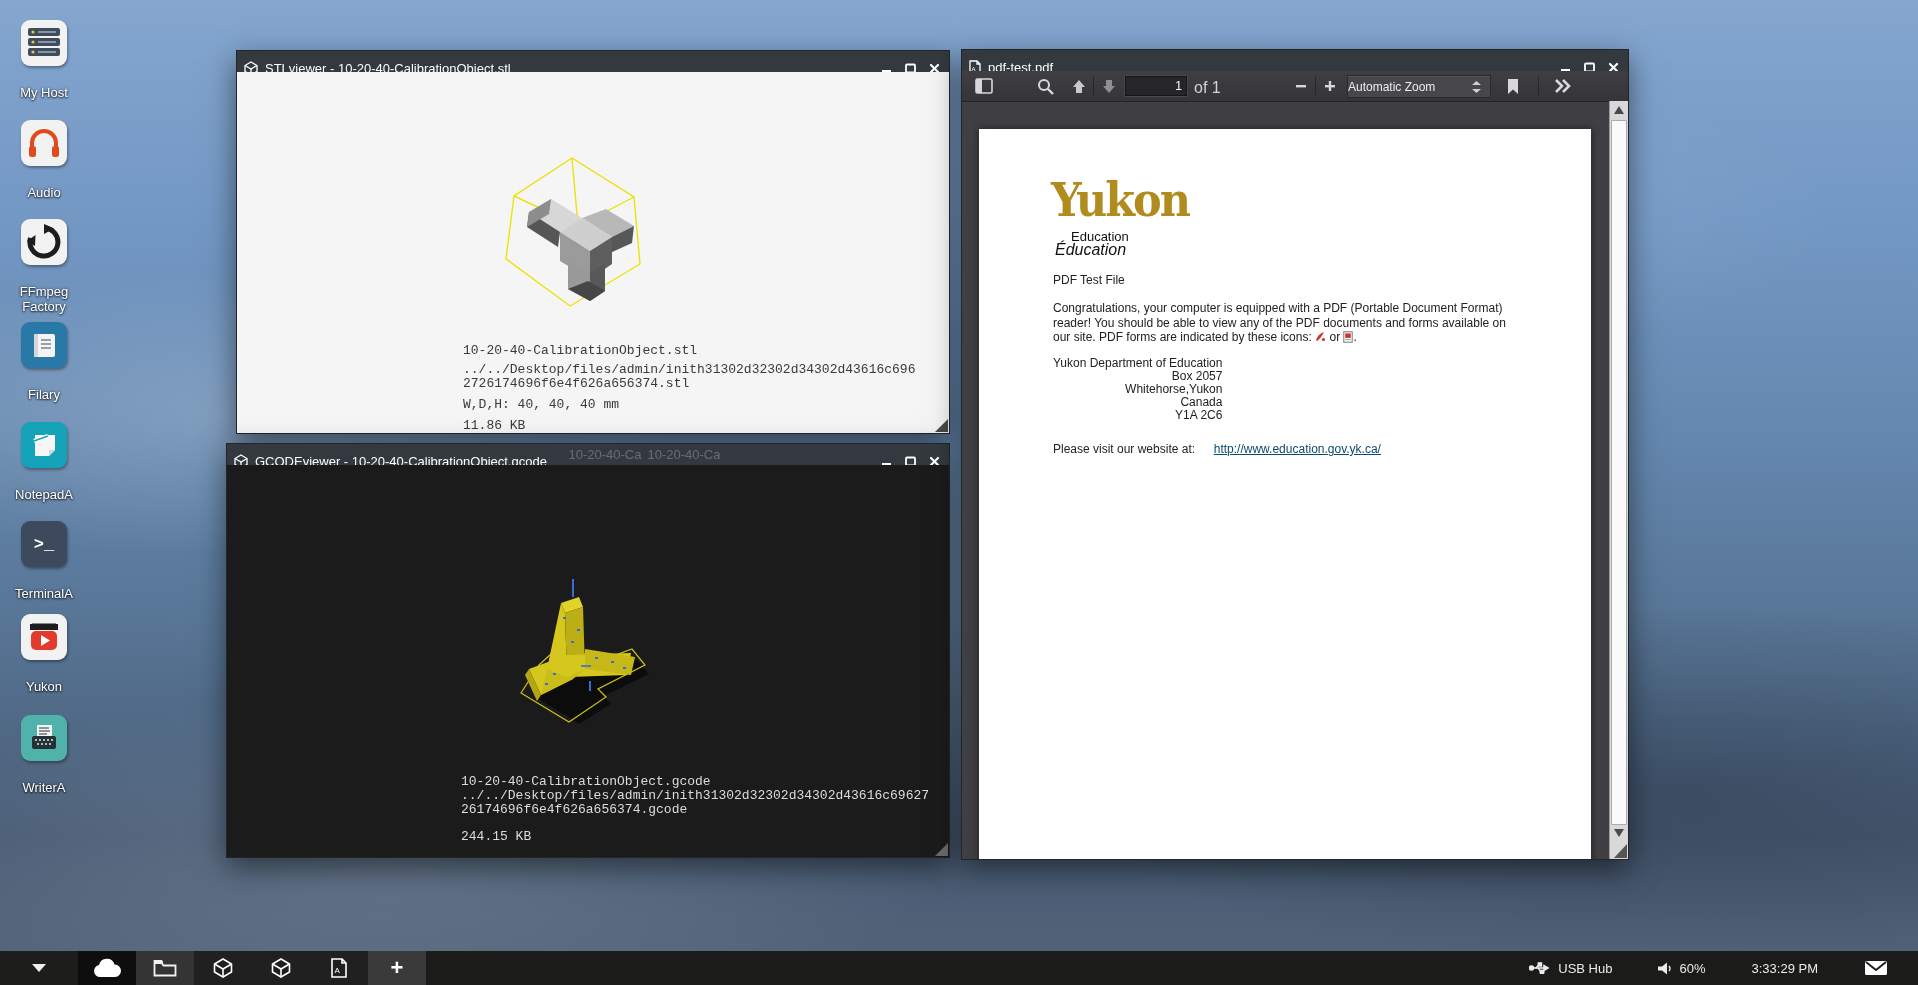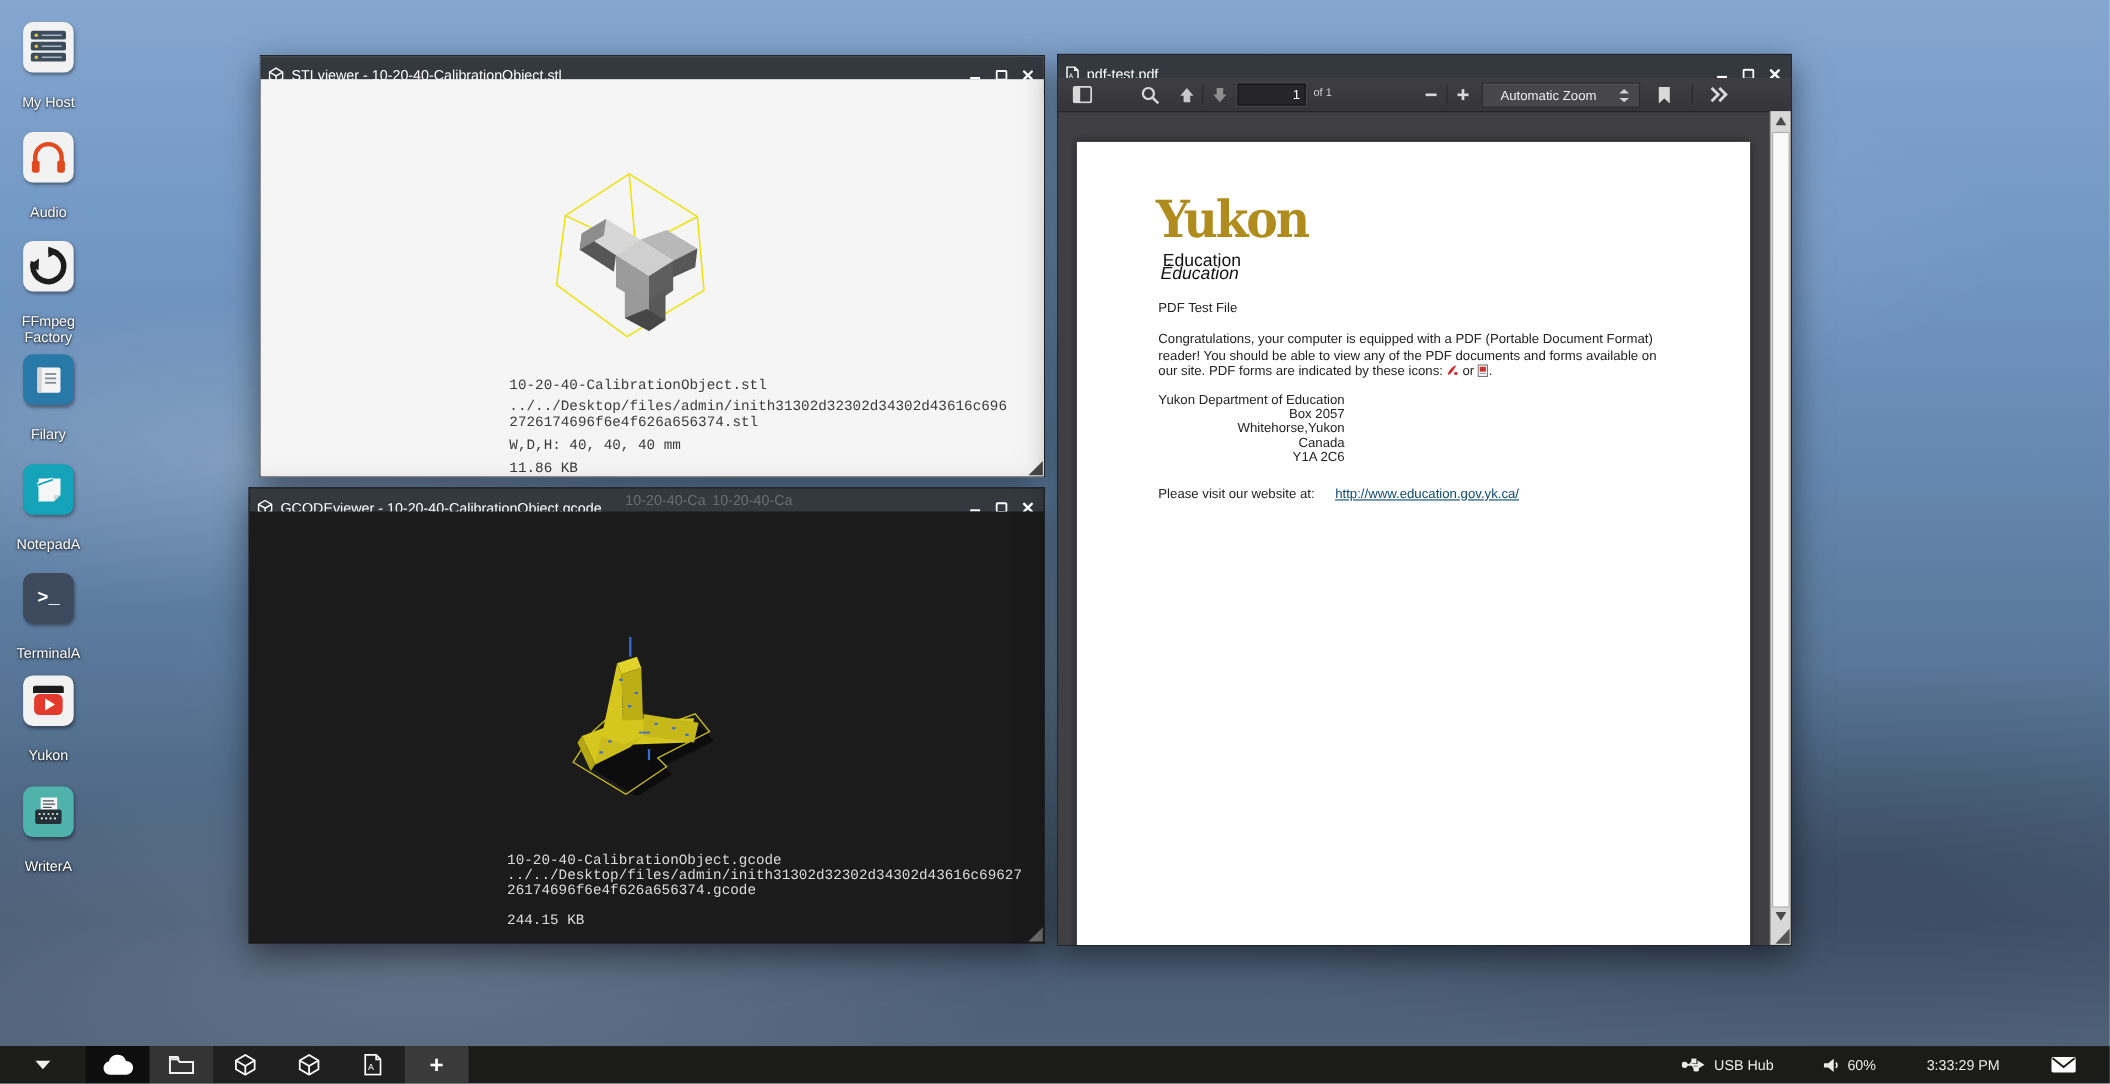--- a/index.html
+++ b/index.html
@@ -35,23 +35,23 @@
   .monotext{font-family:"Liberation Mono",monospace;font-size:13px;color:#3a3a3a;position:absolute;white-space:pre;}
   
   .gcode-body{position:absolute;left:0;top:21px;right:0;bottom:0;background:#1b1b1b;overflow:hidden;}
   .gcode-body .monotext{color:#dcdcdc;}
   
   .pdf-body{position:absolute;left:0;top:21px;right:0;bottom:0;background:#404044;overflow:hidden;}
   .pdf-toolbar{position:absolute;left:0;top:0;right:0;height:30px;background:linear-gradient(#3f3f43,#353539);border-bottom:1px solid #232327;}
   .tbtn{position:absolute;top:3px;height:24px;display:flex;align-items:center;justify-content:center;cursor:pointer;border-radius:2px;}
   .tsep{position:absolute;top:6px;width:1px;height:18px;background:#27272b;}
   .pageinput{position:absolute;left:163px;top:5px;width:52px;height:18px;background:#26262a;border:1px solid #151517;box-shadow:0 0 0 1px #4a4a4e;color:#fff;font-size:12px;text-align:right;padding:0 4px;}
-  .ofpages{position:absolute;left:232px;top:8px;color:#d4d4d4;font-size:10px;}
+  .ofpages{position:absolute;left:232px;top:8px;color:#d4d4d4;font-size:16px;}
   .zoomdd{position:absolute;left:385px;top:4px;width:142px;height:21px;background:#47474b;border:1px solid #2a2a2e;box-shadow:inset 0 1px 0 rgba(255,255,255,.08);display:flex;align-items:center;cursor:pointer;}
-  .zoomdd span{color:#ededed;font-size:12px;margin-left:16px;}
+  .zoomdd span{color:#ededed;font-size:12px;margin-left:0;}
   .pdf-page{position:absolute;left:17px;top:58px;width:612px;height:760px;background:#fff;box-shadow:0 0 8px rgba(0,0,0,.55);color:#222;}
   .pdf-scroll{position:absolute;right:0;top:30px;bottom:0;width:18px;background:#d8d8d8;border-left:1px solid #9c9c9c;}
   .pdf-thumb{position:absolute;left:1px;right:1px;top:19px;bottom:34px;background:#fafafa;border:1px solid #ababab;border-radius:1px;}
   .doc{font-size:12px;line-height:14.5px;}
   .addr{line-height:13px;text-align:right;}
   a.doclink{color:#0c4a6e;text-decoration:underline;margin-left:12px;}
   
   .taskbar{position:absolute;left:0;bottom:0;width:1918px;height:34px;background:#1b1b1a;display:flex;align-items:stretch;z-index:50;}
   .tb-btn{width:58px;display:flex;align-items:center;justify-content:center;cursor:pointer;}
   .tb-right{margin-left:auto;display:flex;align-items:center;color:#eaeaea;font-size:13px;}
@@ -418,21 +418,21 @@
               <polyline points="2,1 8,7 2,13"></polyline>
               <polyline points="9,1 15,7 9,13"></polyline>
             </g>
           </svg>
       </div>
     </div>
 
     <div class="pdf-page">
 
       <div style="position:absolute;left:72px;top:46px;font-family:'DejaVu Serif',serif;font-weight:bold;font-size:43px;color:#b08b1d;letter-spacing:-2px;transform:scaleY(1.08)">Yukon</div>
-      <div style="position:absolute;left:78px;top:100px;font-size:16px;color:#111">Education</div>
+      <div style="position:absolute;left:92px;top:100px;font-size:13px;color:#111">Education</div>
       <div style="position:absolute;left:76px;top:112px;font-size:16px;color:#111;font-style:italic">Éducation</div>
 
       <div class="doc" style="position:absolute;left:74px;top:144px">PDF Test File</div>
 
       <div class="doc" style="position:absolute;left:74px;top:172px;width:520px">
         <div>Congratulations, your computer is equipped with a PDF (Portable Document Format)</div>
         <div>reader!  You should be able to view any of the PDF documents and forms available on</div>
         <div>
           <span>our site.  PDF forms are indicated by these icons:</span>
           <svg width="11" height="11" style="vertical-align:-1px">

